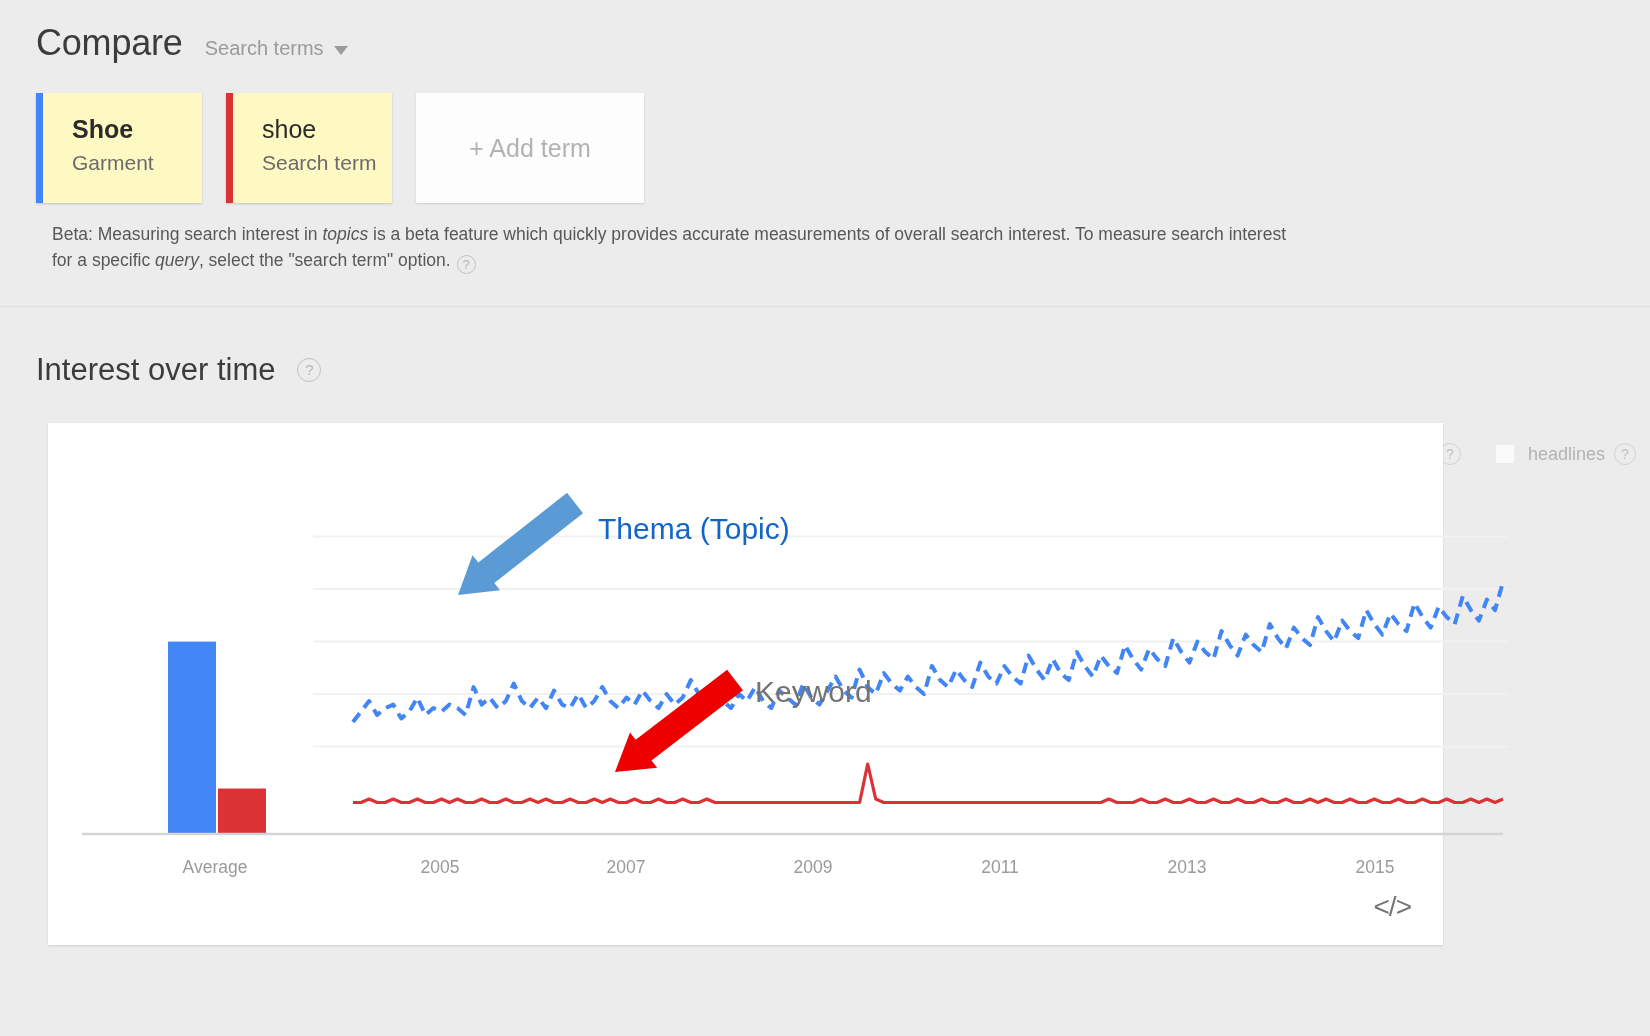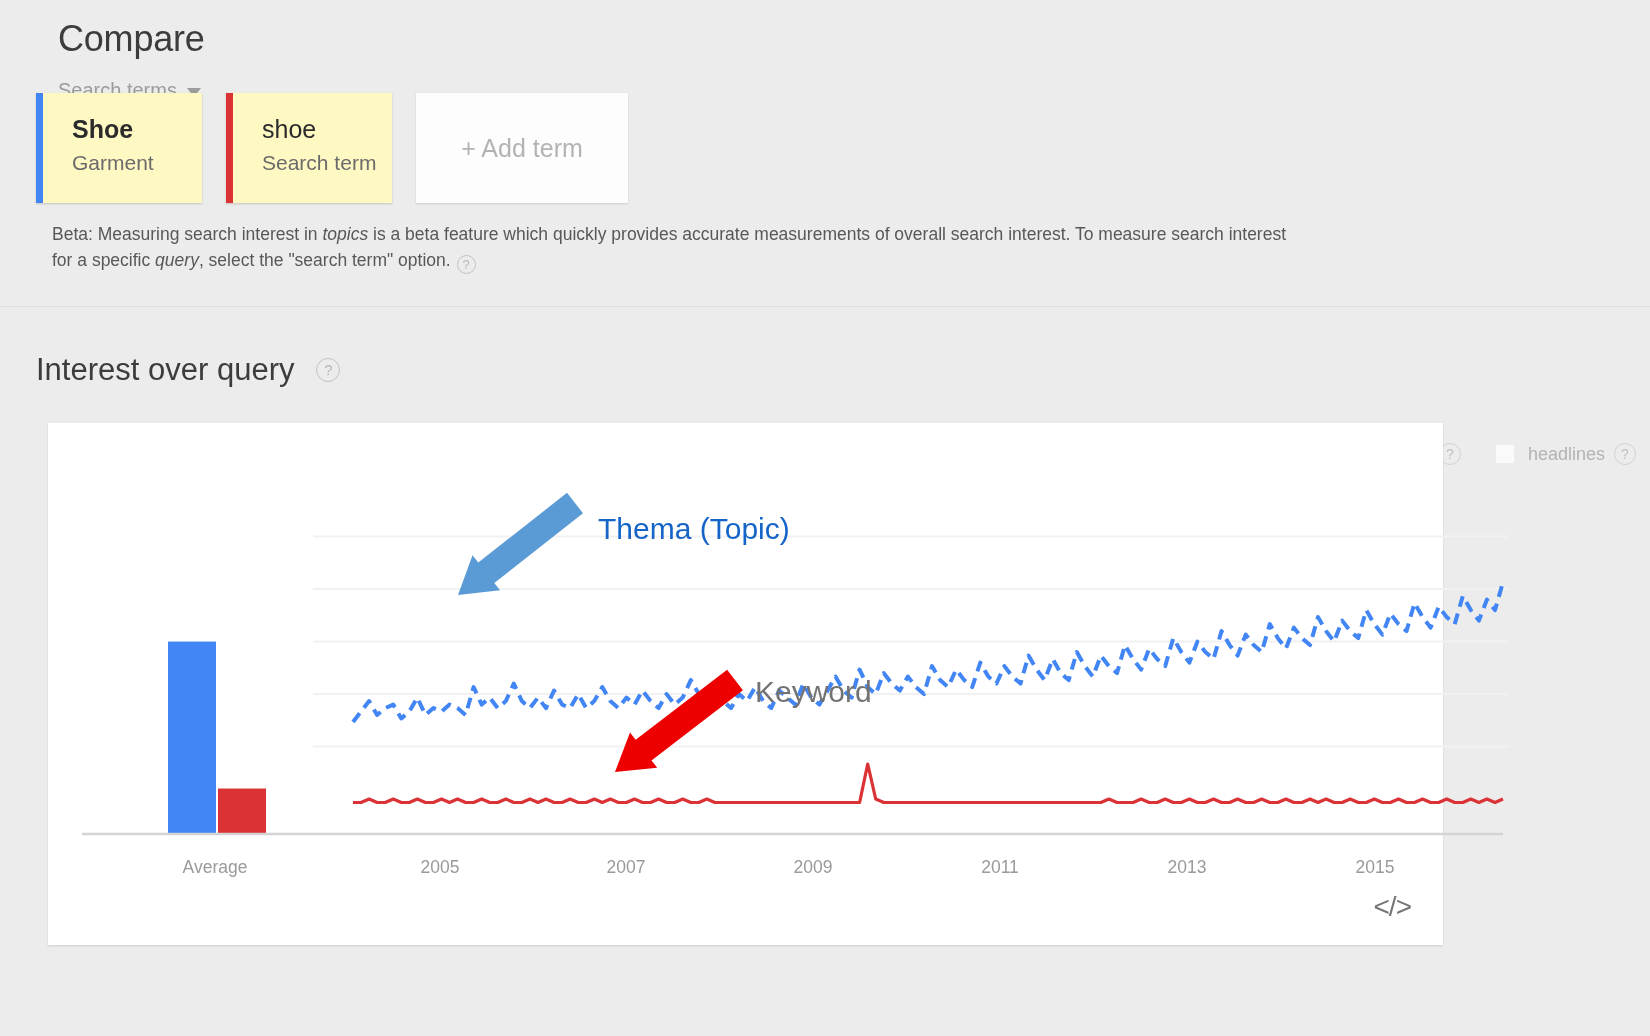--- a/index.html
+++ b/index.html
@@ -25,21 +25,20 @@
     background: #ececec;
   }
 
   
   .compare-header {
     position: absolute;
     left: 36px;
     top: 18px;
     display: flex;
     align-items: baseline;
-    flex-direction: column;
   }
   .compare-title {
     font-size: 36px;
     font-weight: 400;
     color: #3c3c3c;
     letter-spacing: -0.2px;
   }
   .compare-select {
     margin-left: 22px;
     display: flex;
@@ -89,21 +88,21 @@
     color: #2b2b2b;
     line-height: 1.15;
   }
   .term-card.bold .t-name { font-weight: bold; }
   .term-card .t-type {
     font-size: 21px;
     color: #6b6b6b;
     margin-top: 7px;
   }
   .add-term {
-    width: 212px;
+    width: 228px;
     height: 110px;
     background: #fdfdfd;
     box-shadow: 0 1px 2px rgba(0,0,0,0.13);
     display: flex;
     align-items: center;
     justify-content: center;
     font-size: 25px;
     color: #b3b3b3;
     cursor: pointer;
     box-sizing: border-box;
@@ -257,21 +256,21 @@
     <div class="add-term">+ Add term</div>
   </div>
 
   <div class="beta-note">
     <span>Beta: Measuring search interest in </span><i>topics</i><span> is a beta feature which quickly provides accurate measurements of overall search interest. To measure search interest for a specific </span><i>query</i><span>, select the "search term" option.</span><span class="help-dot">?</span>
   </div>
 
   <div class="divider"></div>
 
   <div class="section-head">
-    <div class="section-title">Interest over query</div>
+    <div class="section-title">Interest over time</div>
     <span class="help-dot">?</span>
   </div>
 
   <div class="chart-controls">
     <div class="ctl">
       <span class="box"></span>
       <span class="lbl">News headlines</span>
       <span class="help-dot">?</span>
     </div>
     <div class="ctl">

